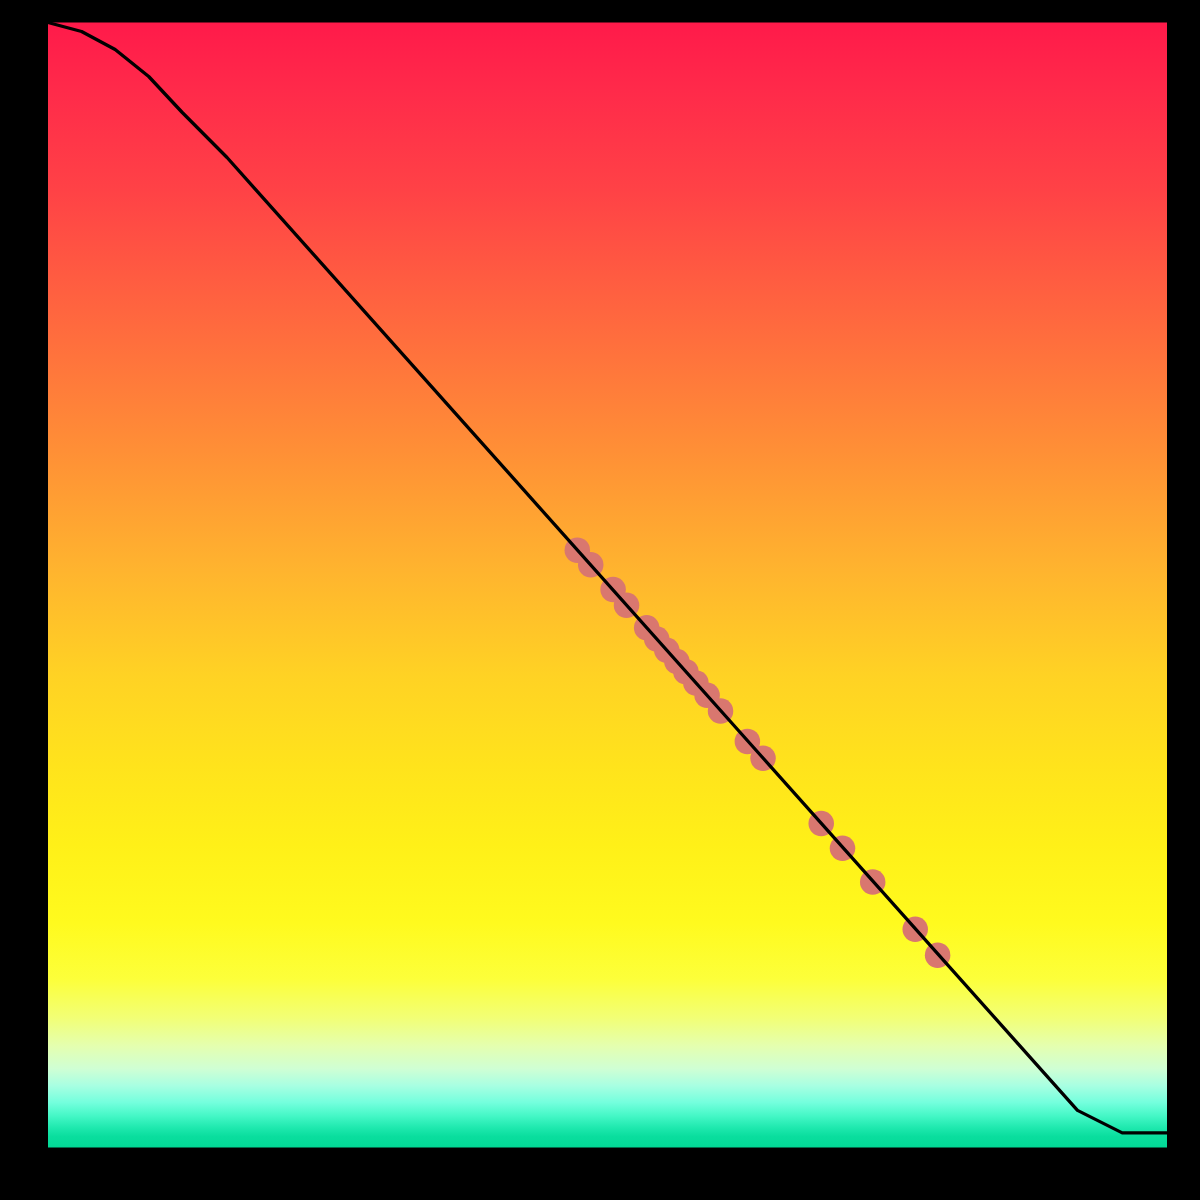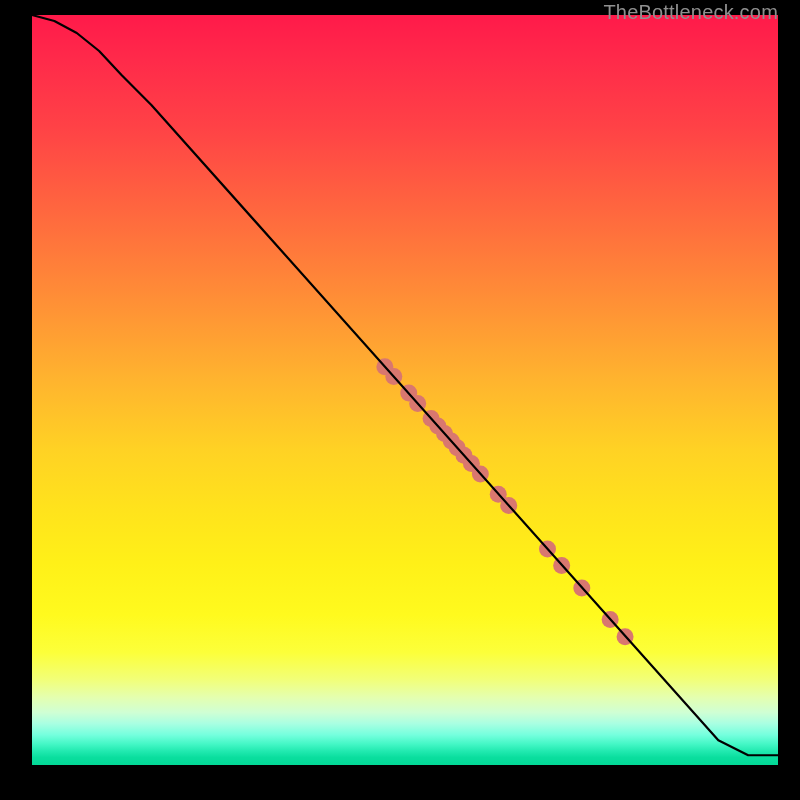--- a/index.html
+++ b/index.html
@@ -86,14 +86,13 @@
         <circle cx="508.69" cy="505.50" r="8.5" fill="#d9776f" stroke="#a84c47" stroke-width="0"></circle>
         <circle cx="547.49" cy="549.00" r="8.5" fill="#d9776f" stroke="#a84c47" stroke-width="0"></circle>
         <circle cx="561.66" cy="565.50" r="8.5" fill="#d9776f" stroke="#a84c47" stroke-width="0"></circle>
         <circle cx="581.80" cy="588.00" r="8.5" fill="#d9776f" stroke="#a84c47" stroke-width="0"></circle>
         <circle cx="610.15" cy="619.50" r="8.5" fill="#d9776f" stroke="#a84c47" stroke-width="0"></circle>
         <circle cx="625.07" cy="636.75" r="8.5" fill="#d9776f" stroke="#a84c47" stroke-width="0"></circle>
       </g>
     <path id="curve-path" fill="none" stroke="#000000" stroke-width="2.2" stroke-linejoin="round" d="M32.00 15.00 L54.38 21.00 L76.76 33.00 L99.14 51.00 L121.52 75.00 L151.36 105.00 L718.32 740.25 L748.16 755.25 L778.00 755.25"></path>
   </svg>
 
-  <div class="watermark">TheBottleneck.com</div>
 </div>
 
 </body></html>

